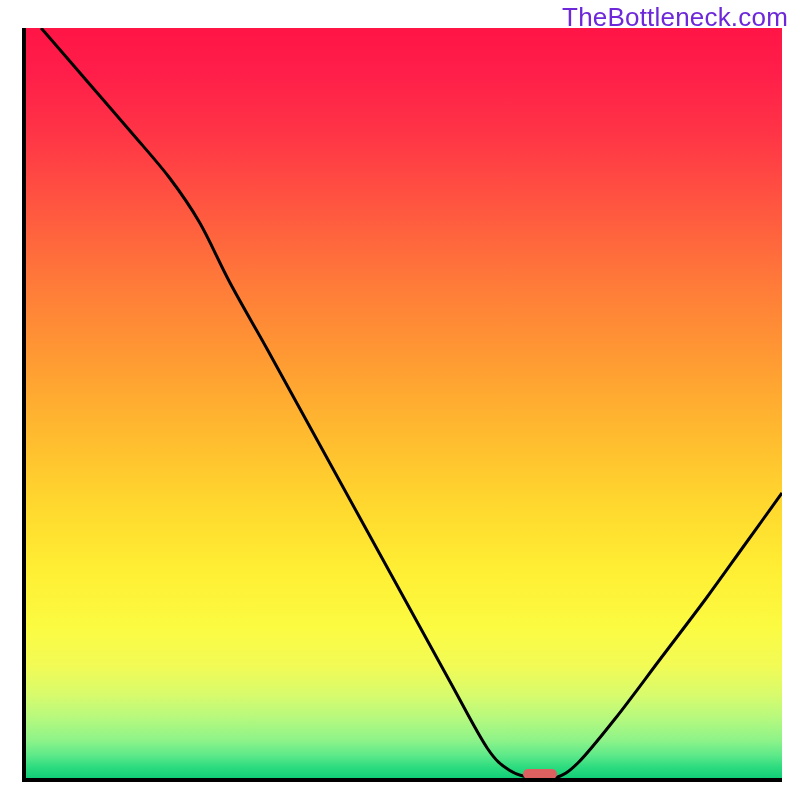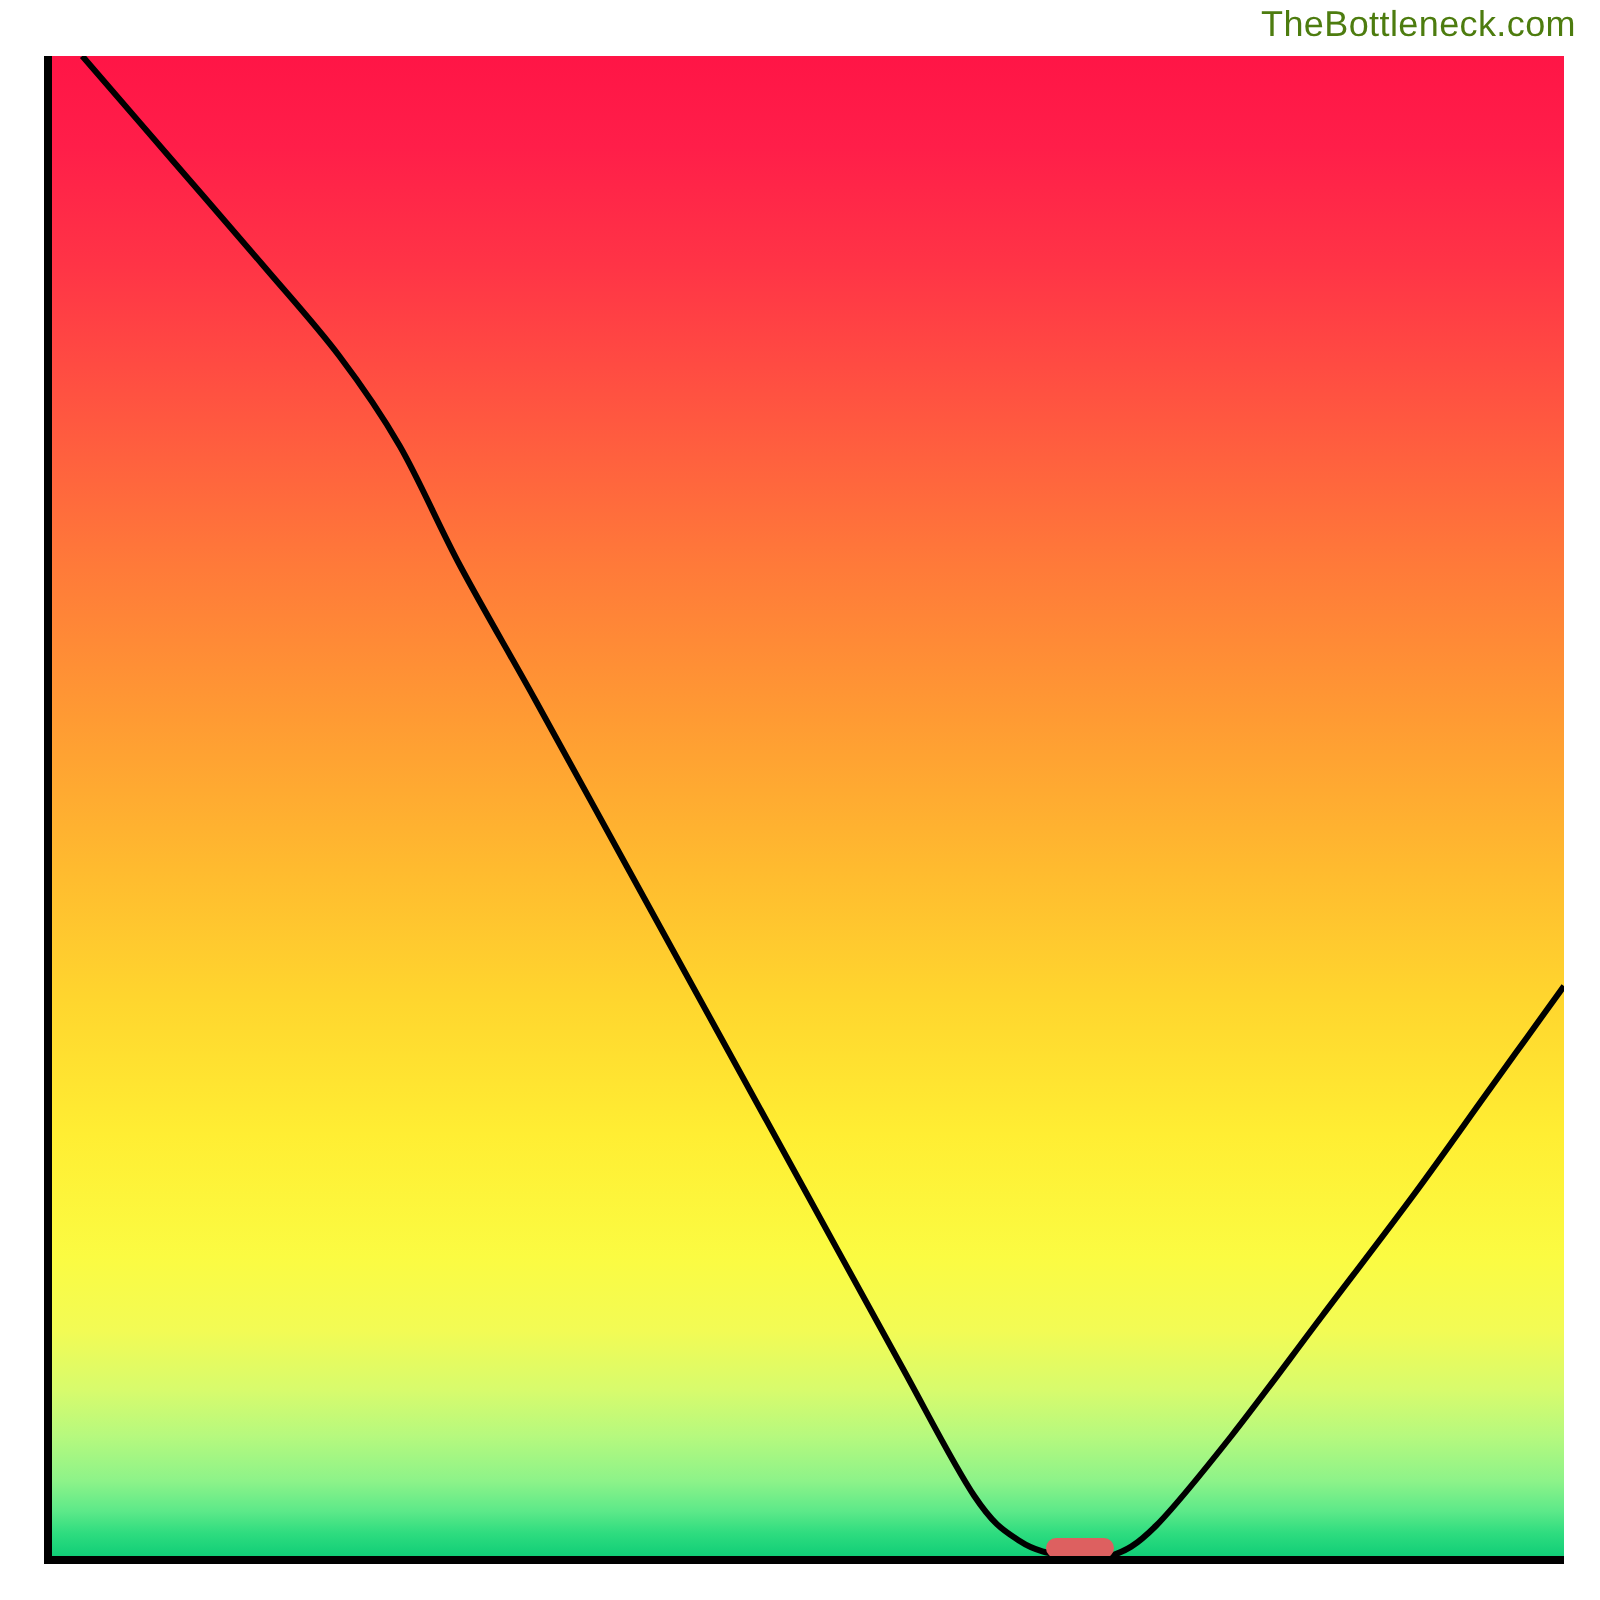--- a/index.html
+++ b/index.html
@@ -12,22 +12,22 @@
   }
   .container {
     position: relative;
     width: 800px;
     height: 800px;
   }
   .watermark {
     position: absolute;
     top: 2px;
     right: 12px;
-    color: #4d7c0f;
-    font-size: 18px;
+    color: #6d28d9;
+    font-size: 26px;
     font-weight: 500;
     letter-spacing: 0.2px;
     z-index: 10;
   }
   .plot-area {
     position: absolute;
     left: 22px;
     top: 28px;
     width: 756px;
     height: 750px;

